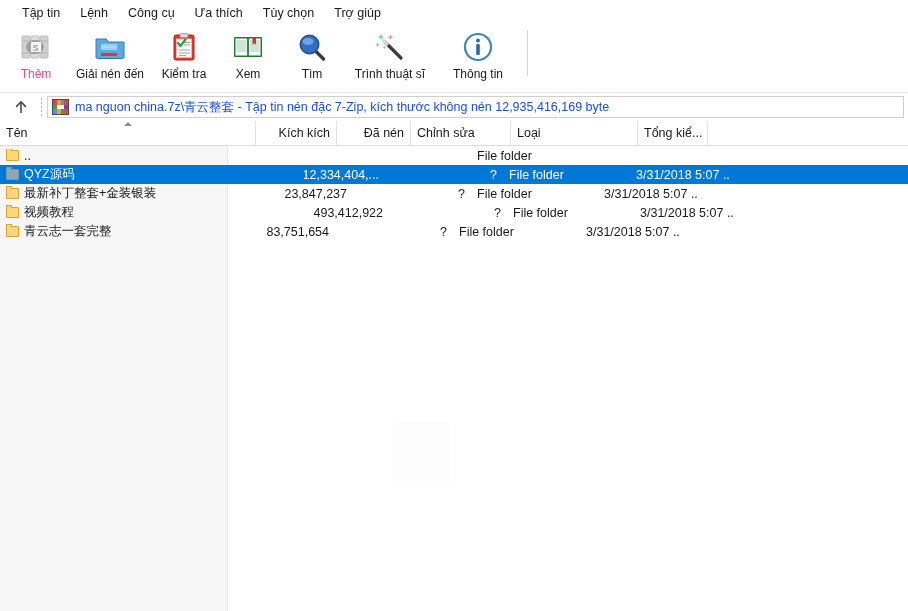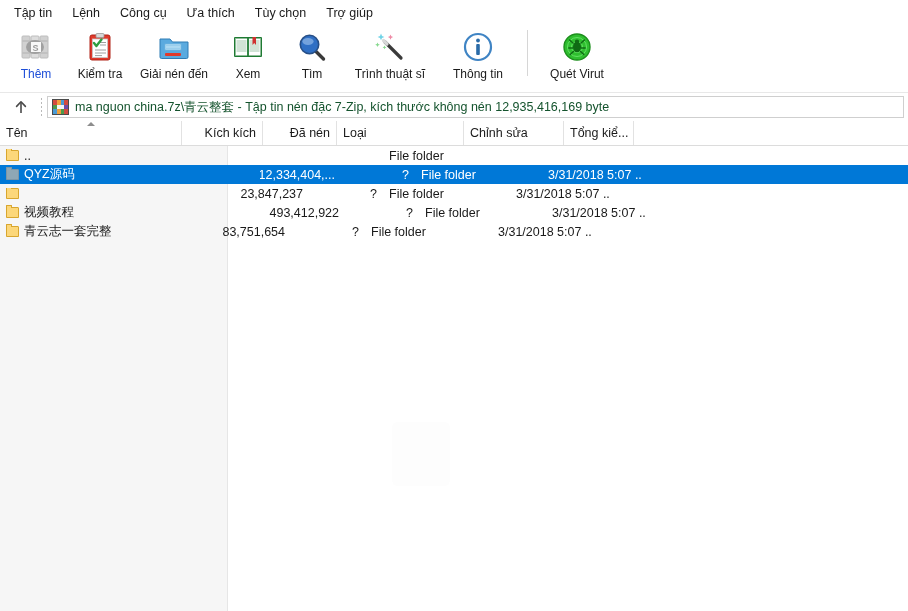--- a/index.html
+++ b/index.html
@@ -15,21 +15,21 @@
     color: #000000;
     overflow: hidden;
     position: relative;
   }
 
   
   .menubar {
     height: 26px;
     display: flex;
     align-items: center;
-    padding-left: 4px;
+    padding-left: 12px;
     background: #ffffff;
     font-size: 12.5px;
   }
   .menu-item {
     padding: 4px 10px;
     color: #1a1a1a;
     white-space: nowrap;
     cursor: default;
   }
 
@@ -64,21 +64,21 @@
     justify-content: center;
     margin-bottom: 3px;
   }
   .tool-label {
     font-size: 12px;
     color: #1a1a1a;
     white-space: nowrap;
     text-align: center;
     line-height: 14px;
   }
-  .tool-btn.disabled .tool-label { color: #1d4ed8; }
+  .tool-btn.disabled .tool-label { color: #ec4899; }
   .tool-btn.disabled .tool-ico { opacity: .45; filter: grayscale(1); }
   .tool-sep {
     width: 1px;
     height: 46px;
     background: #d6d6d6;
     margin: 4px 7px 0 7px;
   }
 
   
   .addressbar {
@@ -122,21 +122,21 @@
     border: 1px solid #4a4a4a;
     box-sizing: border-box;
     display: grid;
     grid-template-columns: repeat(4, 1fr);
     grid-template-rows: repeat(3, 1fr);
     background: #ffffff;
   }
   .addr-icon i { display: block; }
   .addr-text {
     font-size: 12.5px;
-    color: #14532d;
+    color: #1d4ed8;
     white-space: nowrap;
   }
 
   
   .list-header {
     height: 24px;
     display: flex;
     align-items: stretch;
     background: #ffffff;
     border-bottom: 1px solid #dcdcdc;
@@ -194,21 +194,21 @@
   }
   .row.selected { background: #0078d7; color: #ffffff; }
   .cell {
     box-sizing: border-box;
     padding: 0 6px;
     white-space: nowrap;
     overflow: hidden;
     display: flex;
     align-items: center;
   }
-  .cell.num { justify-content: flex-end; }
+  .cell.num { justify-content: flex-end; margin-left: 44px; }
   .cell.name { gap: 5px; }
   .folder-ico {
     width: 13px;
     height: 11px;
     flex: none;
     position: relative;
     background: #fcd77a;
     border: 1px solid #d8a62e;
     border-radius: 1px 1px 0 0;
     box-sizing: border-box;
@@ -264,55 +264,55 @@
           <rect x="21" y="6" width="8" height="22" rx="1" fill="#9a9a9a" stroke="#6e6e6e" stroke-width="1"></rect>
           <rect x="3" y="10" width="26" height="2" fill="#777"></rect>
           <rect x="3" y="22" width="26" height="2" fill="#777"></rect>
           <ellipse cx="16" cy="17" rx="9" ry="7" fill="#2f2f2f"></ellipse>
           <rect x="12" y="12" width="10" height="10" fill="#f2f2f2"></rect>
           <text x="16.6" y="20.5" font-size="9" font-family="Liberation Sans, sans-serif" font-weight="bold" fill="#1d1d1d" text-anchor="middle">S</text>
         </g>
       </svg>
     </span>
     <span class="tool-label">Thêm</span>
+  </div>
+
+  <div class="tool-btn wide">
+    <span class="tool-ico">
+      <svg width="34" height="34" viewBox="0 0 34 34">
+        <path d="M3 9 h10 l2.5 3 H31 v15 a1.5 1.5 0 0 1 -1.5 1.5 H4.5 A1.5 1.5 0 0 1 3 27 Z" fill="#5aaadf" stroke="#2e7cb5" stroke-width="1"></path>
+        <rect x="8" y="14" width="16" height="6" fill="#bfe3f7" stroke="#6fb4de" stroke-width=".8"></rect>
+        <g stroke="#8fc9ea" stroke-width=".8">
+          <line x1="9" y1="15.5" x2="23" y2="15.5"></line>
+          <line x1="9" y1="17" x2="23" y2="17"></line>
+          <line x1="9" y1="18.5" x2="23" y2="18.5"></line>
+        </g>
+        <rect x="8" y="23" width="16" height="3" rx="1" fill="#e0392b"></rect>
+      </svg>
+    </span>
+    <span class="tool-label">Giải nén đến</span>
   </div>
 
   <div class="tool-btn">
     <span class="tool-ico">
       <svg width="34" height="34" viewBox="0 0 34 34">
         <rect x="7" y="5" width="20" height="25" rx="2" fill="#e0392b" stroke="#b02418" stroke-width="1"></rect>
         <rect x="9.5" y="9" width="15" height="18.5" fill="#ffffff" stroke="#c9c9c9" stroke-width=".8"></rect>
         <rect x="13" y="3.5" width="8" height="4" rx="1" fill="#d8d8d8" stroke="#9a9a9a" stroke-width=".8"></rect>
         <g stroke="#9e9e9e" stroke-width="1">
           <line x1="17" y1="12.5" x2="23" y2="12.5"></line>
           <line x1="17" y1="15" x2="23" y2="15"></line>
           <line x1="12" y1="20" x2="23" y2="20"></line>
           <line x1="12" y1="23" x2="23" y2="23"></line>
           <line x1="12" y1="25.6" x2="19" y2="25.6"></line>
         </g>
         <path d="M11 13 l2.4 3 L18.5 9.5" fill="none" stroke="#2f9e41" stroke-width="2.4" stroke-linecap="round" stroke-linejoin="round"></path>
       </svg>
     </span>
     <span class="tool-label">Kiểm tra</span>
-  </div>
-
-  <div class="tool-btn wide">
-    <span class="tool-ico">
-      <svg width="34" height="34" viewBox="0 0 34 34">
-        <path d="M3 9 h10 l2.5 3 H31 v15 a1.5 1.5 0 0 1 -1.5 1.5 H4.5 A1.5 1.5 0 0 1 3 27 Z" fill="#5aaadf" stroke="#2e7cb5" stroke-width="1"></path>
-        <rect x="8" y="14" width="16" height="6" fill="#bfe3f7" stroke="#6fb4de" stroke-width=".8"></rect>
-        <g stroke="#8fc9ea" stroke-width=".8">
-          <line x1="9" y1="15.5" x2="23" y2="15.5"></line>
-          <line x1="9" y1="17" x2="23" y2="17"></line>
-          <line x1="9" y1="18.5" x2="23" y2="18.5"></line>
-        </g>
-        <rect x="8" y="23" width="16" height="3" rx="1" fill="#e0392b"></rect>
-      </svg>
-    </span>
-    <span class="tool-label">Giải nén đến</span>
   </div>
 
   <div class="tool-btn">
     <span class="tool-ico">
       <svg width="34" height="34" viewBox="0 0 34 34">
         <rect x="3" y="7" width="28" height="20" rx="1" fill="#1f7a33"></rect>
         <rect x="4.5" y="8.5" width="12" height="17" fill="#ffffff" stroke="#8fbf99" stroke-width=".6"></rect>
         <rect x="17.5" y="8.5" width="12" height="17" fill="#ffffff" stroke="#8fbf99" stroke-width=".6"></rect>
         <g stroke="#7bb089" stroke-width=".7">
           <line x1="5.5" y1="11" x2="15.5" y2="11"></line>
@@ -367,40 +367,20 @@
         <circle cx="17" cy="17" r="13" fill="#ffffff" stroke="#3f84c4" stroke-width="2.2"></circle>
         <circle cx="17" cy="10.5" r="1.9" fill="#2a6ba8"></circle>
         <rect x="15.2" y="14" width="3.6" height="11" rx="1" fill="#2a6ba8"></rect>
       </svg>
     </span>
     <span class="tool-label">Thông tin</span>
   </div>
 
   <div class="tool-sep"></div>
 
-  <div class="tool-btn wide">
-    <span class="tool-ico">
-      <svg width="34" height="34" viewBox="0 0 34 34">
-        <circle cx="17" cy="17" r="13" fill="#2fbf2f" stroke="#1d8f1d" stroke-width="1.4"></circle>
-        <circle cx="17" cy="17" r="9.5" fill="none" stroke="#65e065" stroke-width="1"></circle>
-        <circle cx="17" cy="17" r="5.5" fill="none" stroke="#65e065" stroke-width="1"></circle>
-        <ellipse cx="17" cy="17" rx="4" ry="5.2" fill="#0f6b14"></ellipse>
-        <circle cx="17" cy="11.6" r="2.2" fill="#0f6b14"></circle>
-        <g stroke="#0f6b14" stroke-width="1.4" stroke-linecap="round">
-          <line x1="13" y1="13" x2="9.5" y2="10"></line>
-          <line x1="21" y1="13" x2="24.5" y2="10"></line>
-          <line x1="12.6" y1="18" x2="8.8" y2="18"></line>
-          <line x1="21.4" y1="18" x2="25.2" y2="18"></line>
-          <line x1="13.4" y1="21.5" x2="10.2" y2="24.5"></line>
-          <line x1="20.6" y1="21.5" x2="23.8" y2="24.5"></line>
-        </g>
-      </svg>
-    </span>
-    <span class="tool-label">Quét Virut</span>
-  </div>
 </div>
 
 <div class="addressbar">
   <div class="up-btn">
     <svg width="14" height="16" viewBox="0 0 14 16">
       <line x1="7" y1="14" x2="7" y2="3" stroke="#4a4a4a" stroke-width="1.6"></line>
       <path d="M2.6 7.4 L7 2.8 L11.4 7.4" fill="none" stroke="#4a4a4a" stroke-width="1.6" stroke-linecap="round" stroke-linejoin="round"></path>
     </svg>
   </div>
   <div class="grip"></div>
@@ -417,35 +397,35 @@
       <i style="background:#4a9ad4"></i>
         <i style="background:#f0a03c"></i>
         <i style="background:#4c9b4c"></i>
         <i style="background:#d24b3e"></i>
     </span>
     <span class="addr-text">ma nguon china.7z\青云整套  -  Tập tin nén đặc 7-Zip, kích thước không nén 12,935,416,169 byte</span>
   </div>
 </div>
 
 <div class="list-header">
-  <div class="col" style="width:182px">
+  <div class="col" style="width:256px">
     <span class="sort-asc"></span>
     <span>Tên</span>
   </div>
   <div class="col num" style="width:81px">
     <span>Kích kích</span>
   </div>
   <div class="col num" style="width:74px">
     <span>Đã nén</span>
   </div>
+  <div class="col" style="width:100px">
+    <span>Chỉnh sửa</span>
+  </div>
   <div class="col" style="width:127px">
     <span>Loại</span>
-  </div>
-  <div class="col" style="width:100px">
-    <span>Chỉnh sửa</span>
   </div>
   <div class="col" style="width:70px">
     <span>Tổng kiể...</span>
   </div>
 </div>
 
 <div class="list-body">
   <div class="gray-pane"></div>
   <div class="watermark"></div>
   <div class="rows">
@@ -470,20 +450,21 @@
       <div class="cell num" style="width:81px">12,334,404,...</div>
       <div class="cell num" style="width:74px">?</div>
       <div class="cell" style="width:127px">File folder</div>
       <div class="cell" style="width:100px">3/31/2018 5:07 ...</div>
       <div class="cell" style="width:70px"></div>
     </div>
 
     <div class="row">
       <div class="cell name" style="width:228px">
         <span class="folder-ico"></span>
+        <span>最新补丁整套+金装银装</span>
       </div>
       <div class="cell num" style="width:81px">23,847,237</div>
       <div class="cell num" style="width:74px">?</div>
       <div class="cell" style="width:127px">File folder</div>
       <div class="cell" style="width:100px">3/31/2018 5:07 ...</div>
       <div class="cell" style="width:70px"></div>
     </div>
 
     <div class="row">
       <div class="cell name" style="width:264px">

